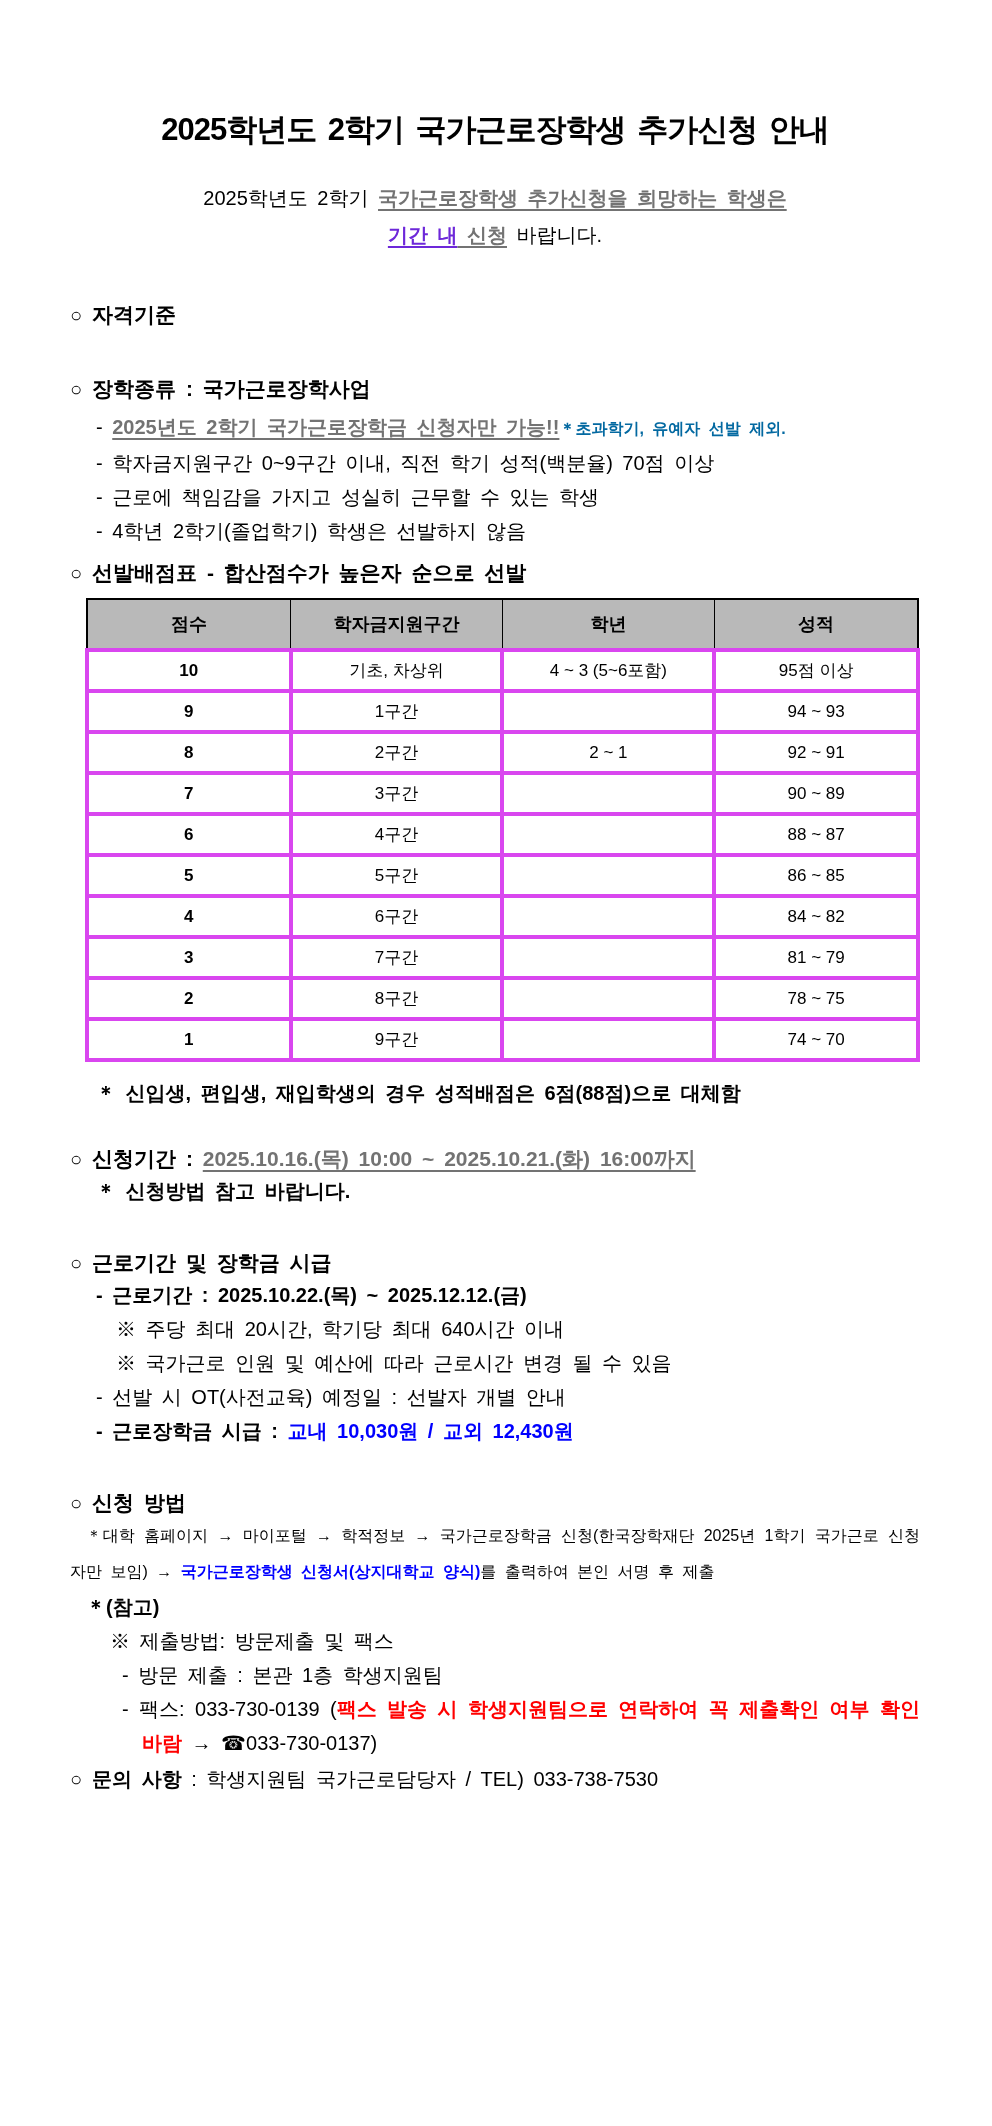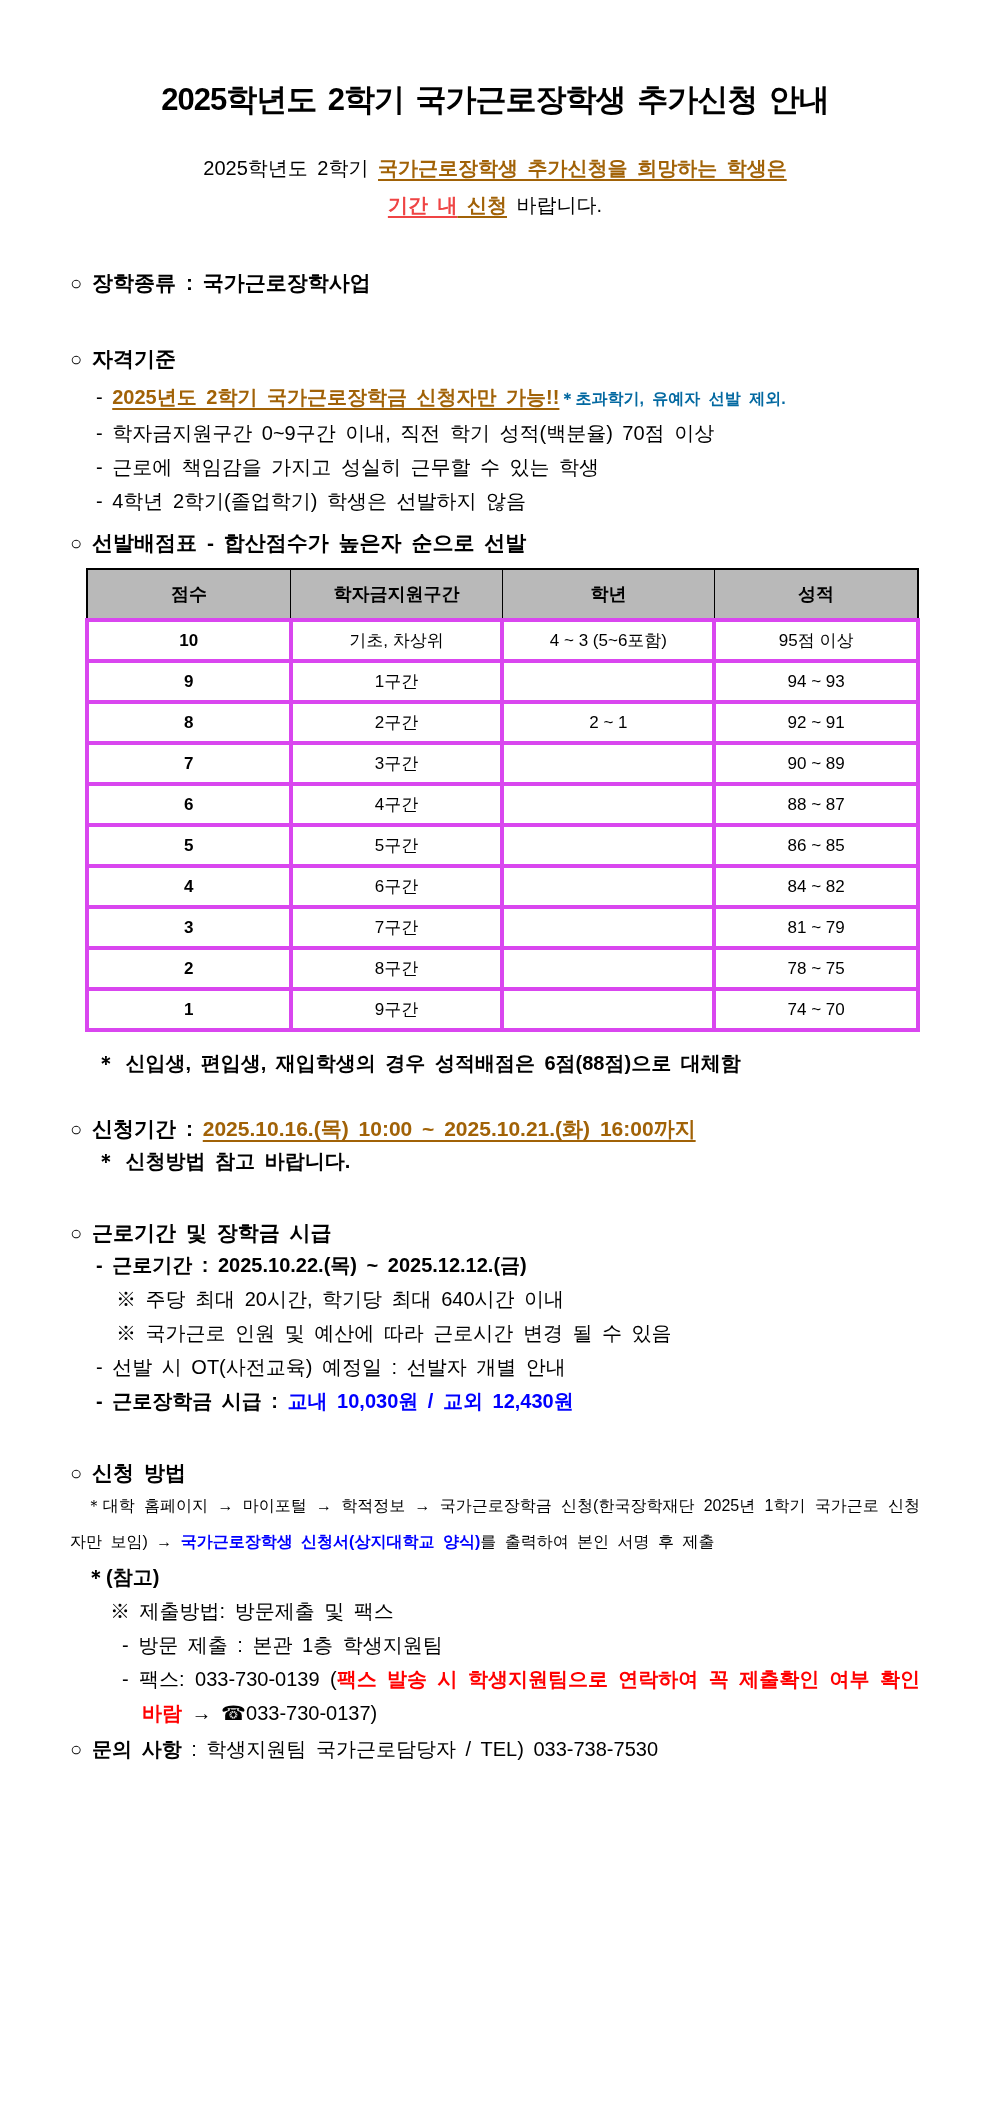--- a/index.html
+++ b/index.html
@@ -1,44 +1,44 @@
 <!DOCTYPE html>
 <html><head>
 <meta charset="utf-8">
 <style>
   html,body { margin:0; padding:0; background:#ffffff; }
   .page {
     position:relative;
     width:992px; height:2126px;
     box-sizing:border-box;
     margin:0 auto;
-    padding:80px 72px 0 70px;
+    padding:110px 72px 0 70px;
     background:#ffffff;
     color:#000000;
     font-family:"Liberation Sans", sans-serif;
     overflow:hidden;
     word-spacing:4px;
   }
   .title {
     text-align:center;
     font-size:31px;
     font-weight:bold;
     line-height:40px;
     letter-spacing:-1px;
   }
   .subtitle {
     margin-top:30px;
     text-align:center;
     font-size:20px;
     line-height:37px;
   }
   .blue-b { color:#0000ff; font-weight:bold; }
-  .blue-u { color:#a16207; font-weight:bold; text-decoration:underline; text-underline-offset:4px; }
+  .blue-u { color:#737373; font-weight:bold; text-decoration:underline; text-underline-offset:4px; }
   .red-b  { color:#ff0000; font-weight:bold; }
-  .red-u  { color:#ef4444; font-weight:bold; text-decoration:underline; text-underline-offset:4px; }
+  .red-u  { color:#6d28d9; font-weight:bold; text-decoration:underline; text-underline-offset:4px; }
   .red-small { color:#0369a1; font-weight:bold; font-size:16px; }
   .h-row { font-size:21px; font-weight:bold; line-height:30px; }
   .bullet { font-weight:normal; margin-right:10px; font-size:20px; }
   .line { font-size:20px; line-height:34px; }
   .b { font-weight:bold; }
   .indent-1 { padding-left:26px; }
   .indent-2 { padding-left:46px; }
   .indent-3 { padding-left:52px; }
   .mt-sec { margin-top:44px; }
   .mt-sm  { margin-top:6px; }
@@ -99,26 +99,26 @@
 
 <div class="page">
 
   <div class="title">2025학년도 2학기 국가근로장학생 추가신청 안내</div>
 
   <div class="subtitle">
     <div><span>2025학년도 2학기 </span><span class="blue-u">국가근로장학생 추가신청을 희망하는 학생은</span></div>
     <div><span class="red-u">기간 내</span><span class="blue-u"> 신청</span><span> 바랍니다.</span></div>
   </div>
 
+  <div class="h-row" style="margin-top:46px;">
+    <span class="bullet">○</span><span>자격기준</span>
+  </div>
+
   <div class="h-row mt-sec">
     <span class="bullet">○</span><span>장학종류 : 국가근로장학사업</span>
-  </div>
-
-  <div class="h-row" style="margin-top:46px;">
-    <span class="bullet">○</span><span>자격기준</span>
   </div>
   <div class="mt-sm">
     <div class="line indent-1">
       <span>-</span>
       <span class="blue-u">2025년도 2학기 국가근로장학금 신청자만 가능!!</span><span class="red-small">＊초과학기, 유예자 선발 제외.</span>
     </div>
     <div class="line indent-1">- 학자금지원구간 0~9구간 이내, 직전 학기 성적(백분율) 70점 이상</div>
     <div class="line indent-1">- 근로에 책임감을 가지고 성실히 근무할 수 있는 학생</div>
     <div class="line indent-1">- 4학년 2학기(졸업학기) 학생은 선발하지 않음</div>
   </div>

